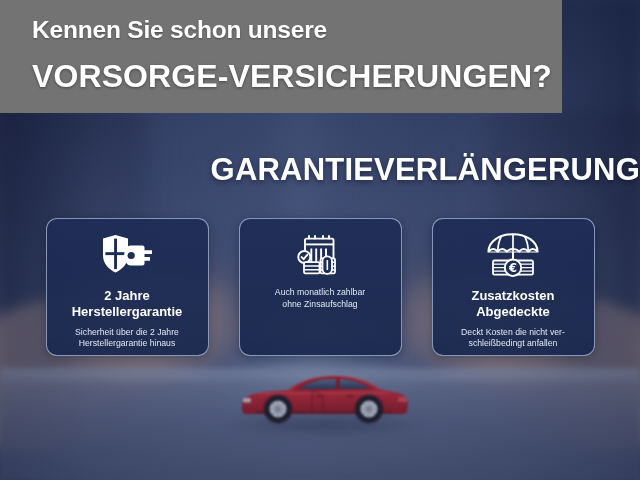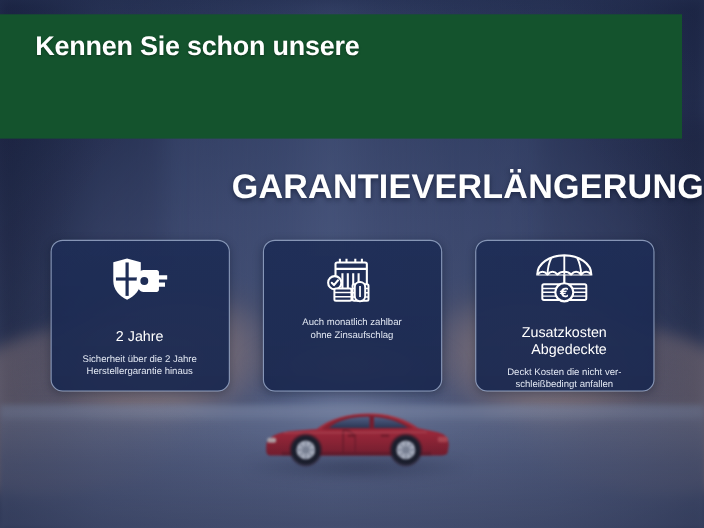--- a/index.html
+++ b/index.html
@@ -183,23 +183,23 @@
   }
   .photo-vignette {
     position: absolute;
     inset: 0;
     background: radial-gradient(ellipse 86% 78% at 50% 48%, rgba(0,0,0,0) 46%, rgba(14,20,44,.42) 100%);
   }
 
   
   .header {
     position: absolute;
-    left: 0; top: 13px;
-    width: 620px; height: 113px;
-    background: #14532d;
+    left: 0; top: 0;
+    width: 562px; height: 113px;
+    background: #737373;
     z-index: 5;
   }
   .headline-1 {
     position: absolute;
     left: 32px; top: 16px;
     font-size: 24.5px;
     font-weight: 700;
     letter-spacing: -.2px;
     color: #ffffff;
     white-space: nowrap;
@@ -280,24 +280,24 @@
     padding-top: 11px;
   }
   .card-icon {
     height: 50px;
     display: flex;
     align-items: center;
     justify-content: center;
   }
   .card-icon svg { display: block; }
   .card-title {
-    margin-top: 18px;
-    text-align: right;
+    margin-top: 8px;
+    text-align: center;
     font-size: 13px;
-    font-weight: 400;
+    font-weight: 700;
     line-height: 1.22;
     color: #ffffff;
   }
   .card-sub {
     margin-top: 7px;
     text-align: center;
     font-size: 8.7px;
     line-height: 1.33;
     color: #e2e8f3;
     padding: 0 6px;
@@ -380,20 +380,21 @@
         </g>
       </svg>
     </div>
 
     <div class="photo-tint"></div>
     <div class="photo-vignette"></div>
   </div>
 
   <div class="header">
     <div class="headline-1">Kennen Sie schon unsere</div>
+    <div class="headline-2">VORSORGE-VERSICHERUNGEN?</div>
   </div>
 
 
   <div class="main-title">GARANTIEVERLÄNGERUNG</div>
 
   <div class="cards">
 
     <div class="card">
       <div class="card-icon">
         <svg width="54" height="44" viewBox="0 0 54 44" xmlns="http://www.w3.org/2000/svg">
@@ -410,20 +411,21 @@
                      L44.5 17.3 L52 17.3 L52 21.1 L44.5 21.1 L44.5 23.9
                      L50 23.9 L50 27.7 L44.5 27.7 L44.5 30.5
                      C44.5 31.6 43.6 32.5 42.5 32.5 L30.5 32.5
                      C27 32.5 24.2 28.1 24.2 22.5 C24.2 16.9 27 12.5 30.5 12.5 Z"></path>
           </g>
           <circle cx="31.2" cy="22.5" r="3.6" fill="#1e2d56"></circle>
         </svg>
       </div>
       <div class="card-title">
         <div>2 Jahre</div>
+        <div>Herstellergarantie</div>
       </div>
       <div class="card-sub">
         <div>Sicherheit über die 2 Jahre</div>
         <div>Herstellergarantie hinaus</div>
       </div>
     </div>
 
     <div class="card">
       <div class="card-icon">
         <svg width="50" height="46" viewBox="0 0 50 46" xmlns="http://www.w3.org/2000/svg">

